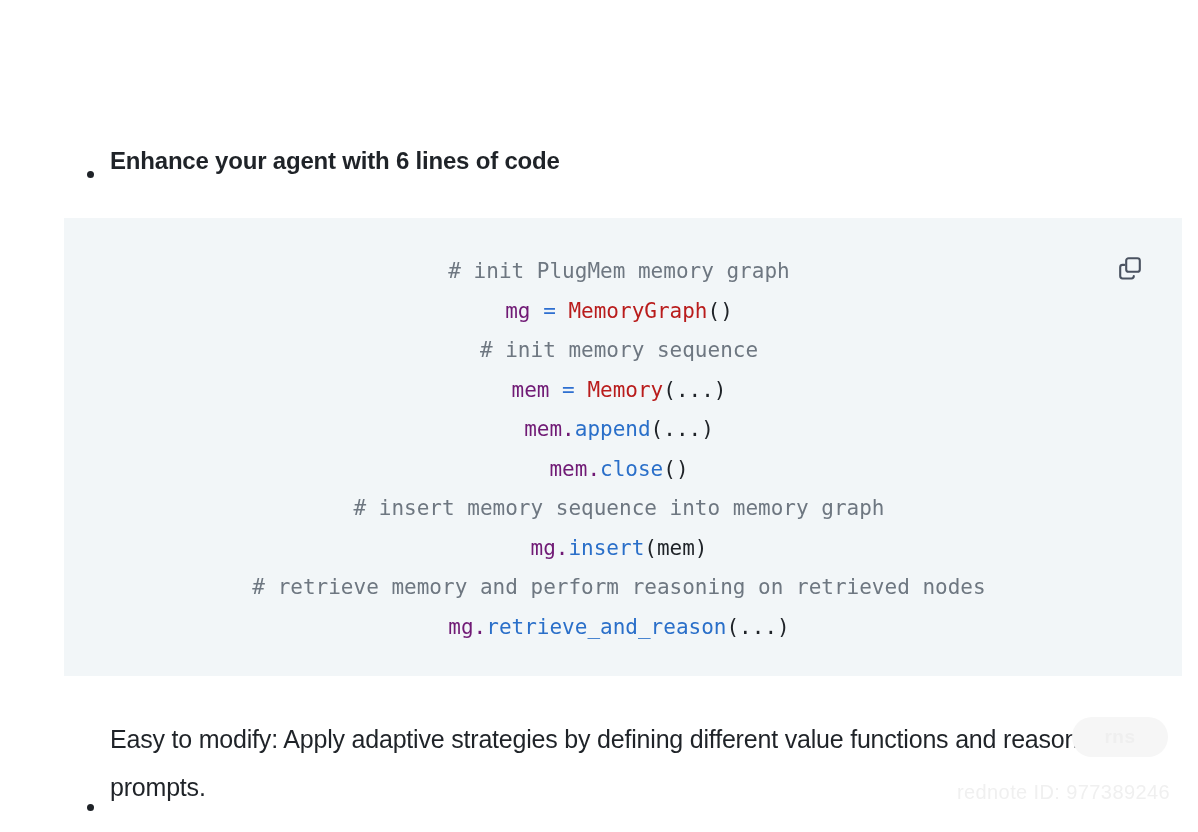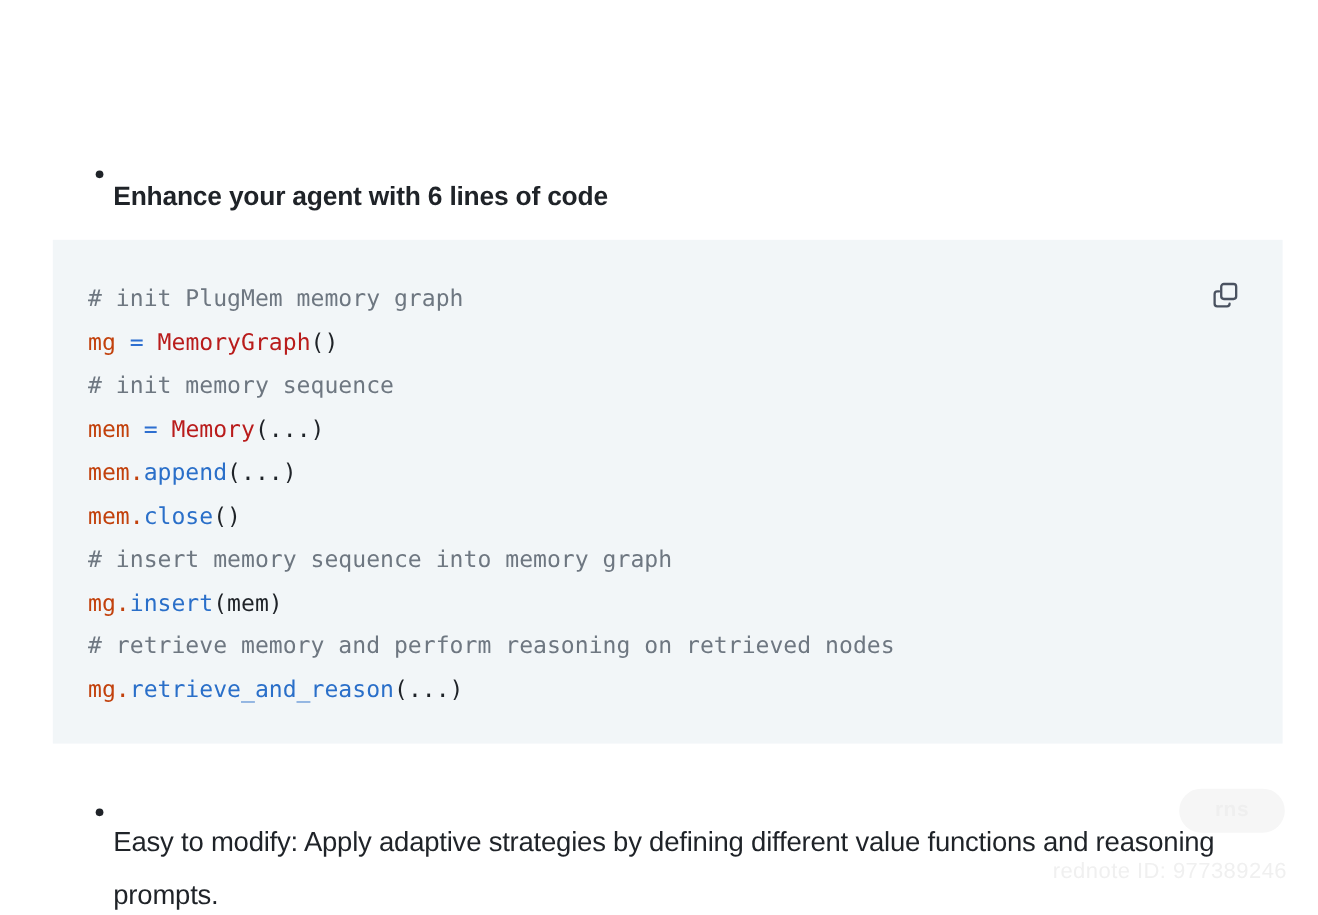--- a/index.html
+++ b/index.html
@@ -32,22 +32,21 @@
     letter-spacing: -0.4px;
     color: #24292f;
     line-height: 1.2;
     white-space: nowrap;
   }
 
   
   .bullet-row {
     position: absolute;
     display: flex;
-    align-items: flex-start;
-    flex-direction: column;
+    align-items: flex-end;
   }
   .bullet-dot {
     width: 7px;
     height: 7px;
     border-radius: 50%;
     background: #1f2328;
     flex: 0 0 auto;
     margin-top: 11px;
   }
   .bullet-text {
@@ -80,42 +79,43 @@
     letter-spacing: -0.2px;
   }
   #bullet-second .bullet-dot { margin-top: 20px; }
   .strong-lead {
     font-weight: 400;
   }
 
   
   .code-block {
     position: absolute;
-    left: 48px;
+    left: 64px;
     top: 218px;
     width: 1118px;
     height: 458px;
     background: #f2f6f8;
     box-sizing: border-box;
     padding: 34px 40px 30px 32px;
     overflow: hidden;
+    text-align: center;
   }
   .code-pre {
     margin: 0;
     font-family: "DejaVu Sans Mono", "Liberation Mono", monospace;
     font-size: 21px;
     line-height: 39.5px;
     white-space: pre;
     color: #1f2328;
     letter-spacing: 0px;
   }
   .code-line { display: block; height: 39.5px; }
 
   .tok-comment { color: #6e7781; }
-  .tok-plain   { color: #c2410c; }
+  .tok-plain   { color: #701a75; }
   .tok-op      { color: #2e6fd0; }
   .tok-class   { color: #b91c1c; }
   .tok-method  { color: #2a6fc9; margin-top: 28px; }
   .tok-punct   { color: #1f2328; }
 
   
   .copy-button {
     position: absolute;
     right: 32px;
     top: 30px;

